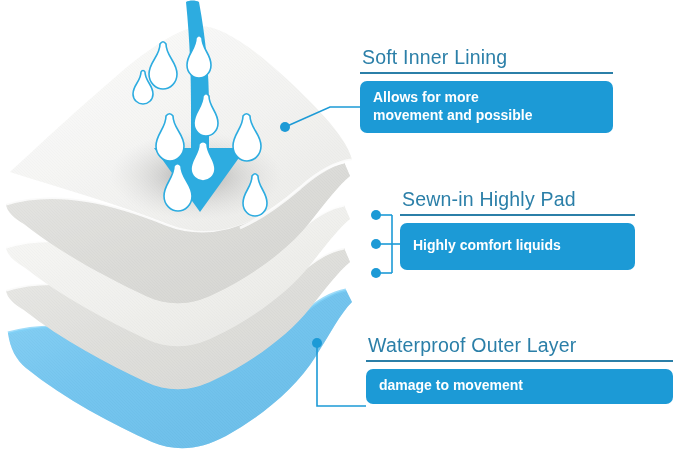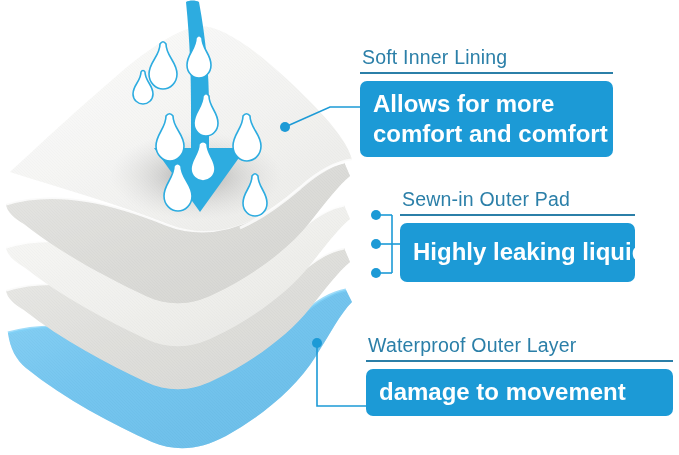--- a/index.html
+++ b/index.html
@@ -41,21 +41,21 @@
   .callout-rule {
     height: 2px;
     background: #2b7fa8;
     margin-top: 4px;
     margin-bottom: 7px;
   }
   .callout-box {
     background: #1c9ad6;
     border-radius: 7px;
     color: #ffffff;
-    font-size: 24px;
+    font-size: 14px;
     font-weight: bold;
     line-height: 1.22;
     padding: 8px 13px 9px 13px;
     box-sizing: border-box;
   }
   .callout-box span { display: block; white-space: nowrap; }
 
   #callout-soft-inner-lining { left: 360px; top: 47px; width: 253px; }
   #callout-sewn-in-thick-pad { left: 400px; top: 189px; width: 235px; }
   #callout-waterproof-outer-layer { left: 366px; top: 335px; width: 307px; }
@@ -287,29 +287,29 @@
       <path d="M317 343 L 317 406 L 366 406" fill="none" stroke="#1c9ad6" stroke-width="1.6"></path>
       <circle cx="317" cy="343" r="5" fill="#1c9ad6"></circle>
     </g>
   </svg>
 
   <div class="callout" id="callout-soft-inner-lining">
     <div class="callout-heading">Soft Inner Lining</div>
     <div class="callout-rule"></div>
     <div class="callout-box">
       <span>Allows for more</span>
-      <span>comfort and comfort</span>
+      <span>movement and possible</span>
     </div>
   </div>
 
   <div class="callout" id="callout-sewn-in-thick-pad">
-    <div class="callout-heading">Sewn-in Outer Pad</div>
+    <div class="callout-heading">Sewn-in Highly Pad</div>
     <div class="callout-rule"></div>
     <div class="callout-box" style="padding-top:14px;padding-bottom:15px;">
-      <span>Highly leaking liquids</span>
+      <span>Highly comfort liquids</span>
     </div>
   </div>
 
   <div class="callout" id="callout-waterproof-outer-layer">
     <div class="callout-heading">Waterproof Outer Layer</div>
     <div class="callout-rule"></div>
     <div class="callout-box">
       <span>damage to movement</span>
     </div>
   </div>

